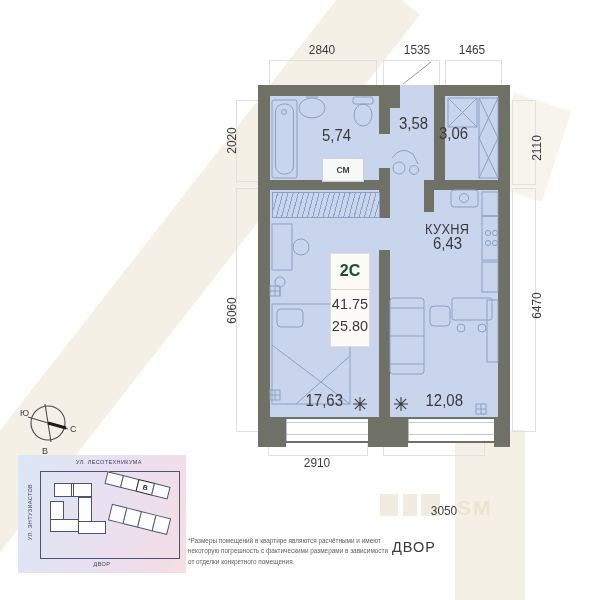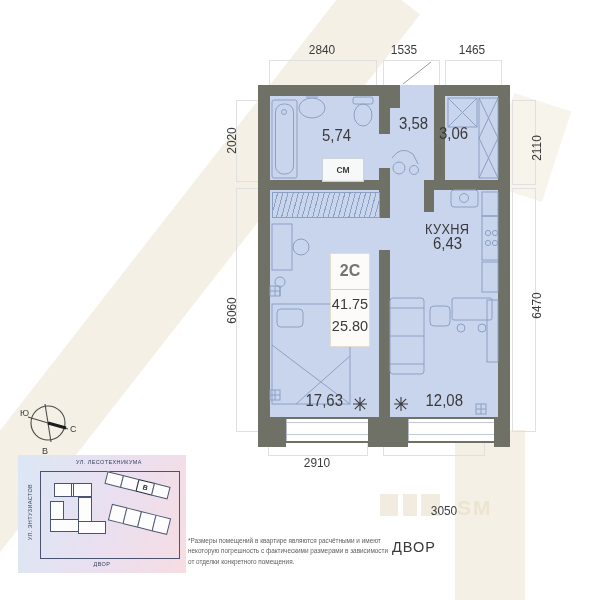--- a/index.html
+++ b/index.html
@@ -20,21 +20,21 @@
             text-align:center;height:15px;line-height:15px;}
   .v{transform:rotate(-90deg);}
   .cx{display:inline-block;transform:scaleX(0.88);transform-origin:center;white-space:nowrap;}
   
   .rname{position:absolute;font-size:14.5px;font-weight:500;letter-spacing:0.4px;
          color:#3a3a3c;text-align:center;}
   .rarea{position:absolute;font-size:17px;font-weight:500;color:#3a3a3c;text-align:center;}
   
   #badge{position:absolute;left:330px;top:253px;width:38px;height:92px;background:#fcfbf8;
          border:1px solid #e2ddd1;display:flex;flex-direction:column;align-items:center;}
-  #badge .t{font-size:16px;font-weight:bold;color:#737373;margin-top:8px;}
+  #badge .t{font-size:16px;font-weight:bold;color:#14532d;margin-top:8px;}
   #badge .sep{width:100%;border-top:1px solid #d8d3c6;margin-top:9px;}
   #badge .a{font-size:14.5px;font-weight:500;color:#3a3a3c;margin-top:6px;}
   
   #washer{position:absolute;left:322px;top:158px;width:40px;height:22px;
           background:rgba(252,252,250,0.9);border:1px solid #ccd2da;
           font-size:8.5px;font-weight:bold;text-align:center;line-height:22px;color:#3c3c3e;}
   
   .window{position:absolute;background:linear-gradient(#fff 0 3px,#c2c8d4 3px 4px,#fff 4px 15px,#c2c8d4 15px 16px,#fff 16px 22px);
           border-left:1px solid #b5bcc8;border-right:1px solid #b5bcc8;}
   .star{position:absolute;width:14px;height:14px;}
@@ -182,21 +182,21 @@
         <path d="M275,390v10 M270,395h10"></path>
       <rect x="476" y="404" width="10" height="10"></rect>
         <path d="M481,404v10 M476,409h10"></path>
     </g>
     <g stroke="#9a9a94">
       <line x1="403" y1="84" x2="431" y2="62"></line>
     </g>
   </svg>
 
   <div class="dimlabel" style="left:282px;top:42px;width:80px;"><span class="cx">2840</span></div>
-  <div class="dimlabel" style="left:369px;top:42px;width:70px;"><span class="cx">1535</span></div>
+  <div class="dimlabel" style="left:382px;top:42px;width:70px;"><span class="cx">1535</span></div>
   <div class="dimlabel" style="left:437px;top:42px;width:70px;"><span class="cx">1465</span></div>
   <div class="dimlabel v" style="left:211px;top:133px;width:40px;"><span class="cx">2020</span></div>
   <div class="dimlabel v" style="left:211px;top:303px;width:40px;"><span class="cx">6060</span></div>
   <div class="dimlabel v" style="left:516px;top:140px;width:40px;"><span class="cx">2110</span></div>
   <div class="dimlabel v" style="left:516px;top:298px;width:40px;"><span class="cx">6470</span></div>
   <div class="dimlabel" style="left:277px;top:455px;width:80px;"><span class="cx">2910</span></div>
   <div class="dimlabel" style="left:404px;top:455px;width:80px;margin-top:48px;"><span class="cx">3050</span></div>
 
   <div class="rarea" style="left:307px;top:126px;width:60px;"><span class="cx">5,74</span></div>
   <div class="rarea" style="left:384px;top:114px;width:60px;"><span class="cx">3,58</span></div>

